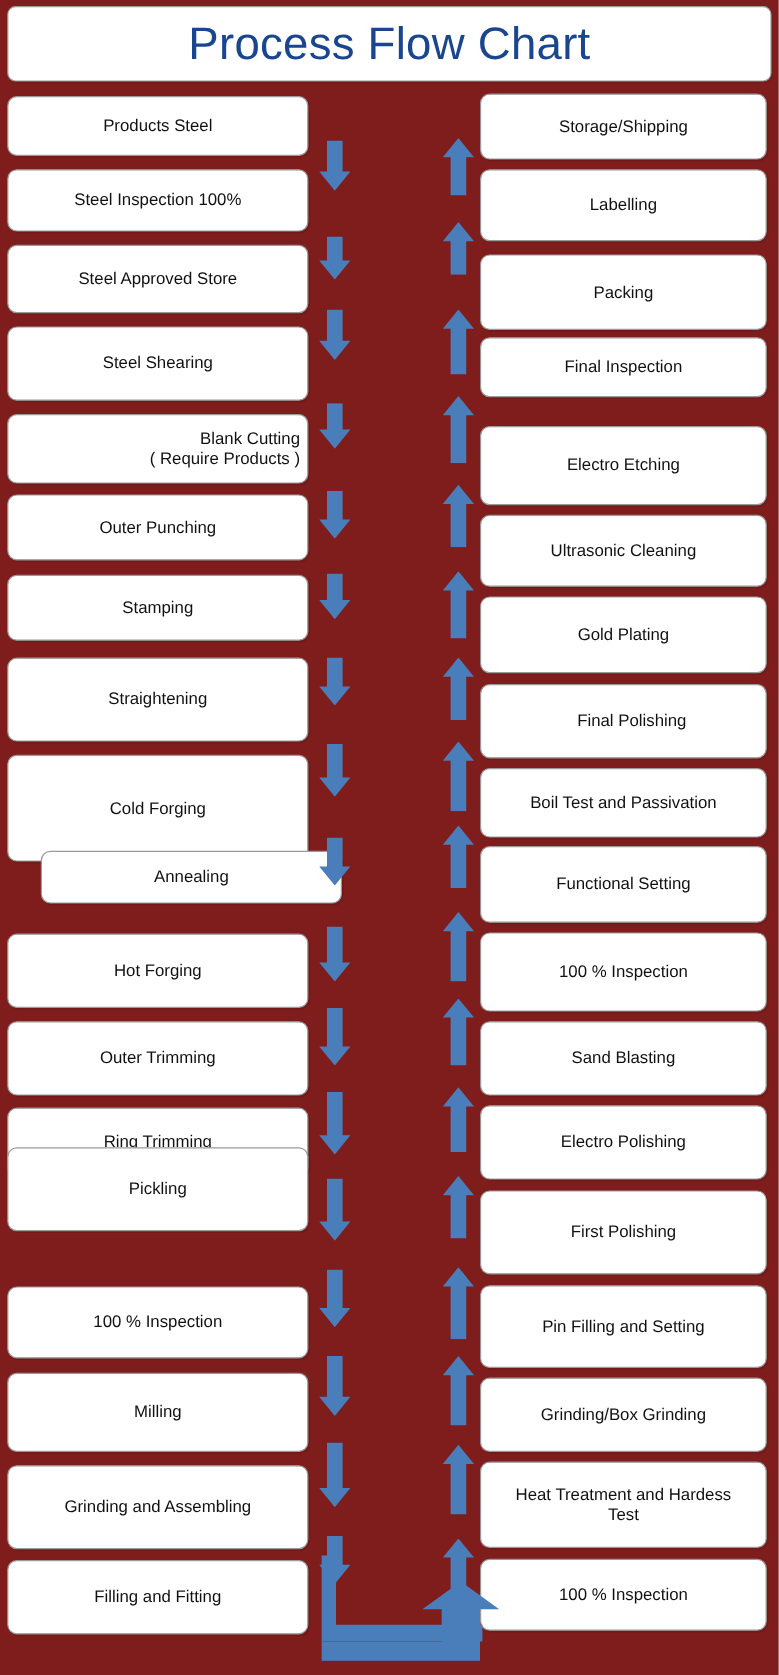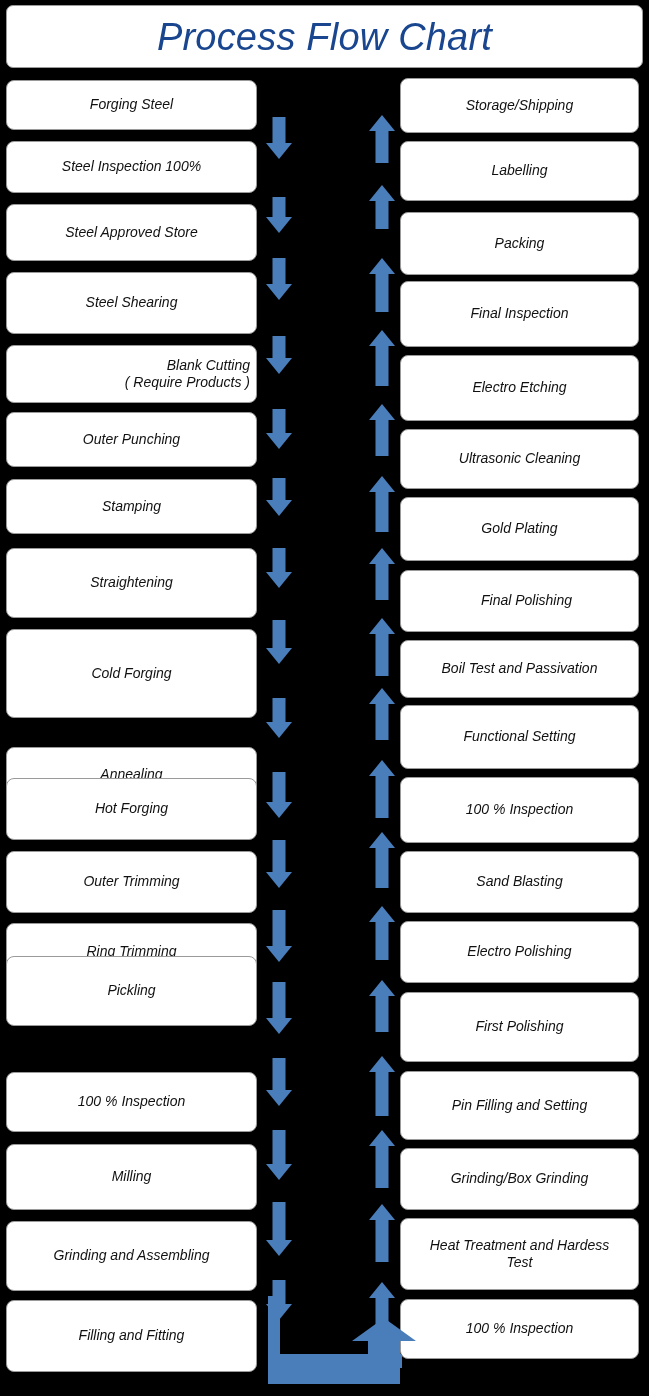--- a/index.html
+++ b/index.html
@@ -7,23 +7,22 @@
     padding: 0;
     background: #ffffff;
   }
   body {
     font-family: "Liberation Sans", sans-serif;
   }
   #canvas {
     position: relative;
     width: 649px;
     height: 1396px;
-    background: #000000;
+    background: #7f1d1d;
     overflow: hidden;
-    font-style: italic;
   }
 
   
   .title-box {
     position: absolute;
     left: 6px;
     top: 5px;
     width: 637px;
     height: 63px;
     box-sizing: border-box;
@@ -86,21 +85,21 @@
 <body>
 
 <div id="canvas">
 
   <div class="title-box">
     <div class="title-text">Process Flow Chart</div>
   </div>
 
   <div id="left-col">
       <div class="pbox col-left" style="top: 80px; height: 50px;">
-        <span>Forging Steel</span>
+        <span>Products Steel</span>
       </div>
       <div class="pbox col-left" style="top: 141px; height: 52px;">
         <span>Steel Inspection 100%</span>
       </div>
       <div class="pbox col-left" style="top: 204px; height: 57px;">
         <span>Steel Approved Store</span>
       </div>
       <div class="pbox col-left" style="top: 272px; height: 62px;">
         <span>Steel Shearing</span>
       </div>
@@ -112,21 +111,21 @@
       </div>
       <div class="pbox col-left" style="top: 479px; height: 55px;">
         <span>Stamping</span>
       </div>
       <div class="pbox col-left" style="top: 548px; height: 70px;">
         <span>Straightening</span>
       </div>
       <div class="pbox col-left" style="top: 629px; height: 89px;">
         <span>Cold Forging</span>
       </div>
-      <div class="pbox col-left" style="top: 747px; height: 56px;">
+      <div class="pbox col-left" style="top: 709px; height: 44px; margin-left: 28px;">
         <span>Annealing</span>
       </div>
       <div class="pbox col-left" style="top: 778px; height: 62px;">
         <span>Hot Forging</span>
       </div>
       <div class="pbox col-left" style="top: 851px; height: 62px;">
         <span>Outer Trimming</span>
       </div>
       <div class="pbox col-left" style="top: 923px; height: 58px;">
         <span>Ring Trimming</span>
@@ -136,36 +135,36 @@
       </div>
       <div class="pbox col-left" style="top: 1072px; height: 60px;">
         <span>100 % Inspection</span>
       </div>
       <div class="pbox col-left" style="top: 1144px; height: 66px;">
         <span>Milling</span>
       </div>
       <div class="pbox col-left" style="top: 1221px; height: 70px;">
         <span>Grinding  and Assembling</span>
       </div>
-      <div class="pbox col-left" style="top: 1300px; height: 72px;">
+      <div class="pbox col-left" style="top: 1300px; height: 62px;">
         <span>Filling and Fitting</span>
       </div>
     </div>
 
   <div id="right-col">
       <div class="pbox col-right" style="top: 78px; height: 55px;">
         <span>Storage/Shipping</span>
       </div>
       <div class="pbox col-right" style="top: 141px; height: 60px;">
         <span>Labelling</span>
       </div>
       <div class="pbox col-right" style="top: 212px; height: 63px;">
         <span>Packing</span>
       </div>
-      <div class="pbox col-right" style="top: 281px; height: 66px;">
+      <div class="pbox col-right" style="top: 281px; height: 50px;">
         <span>Final Inspection</span>
       </div>
       <div class="pbox col-right" style="top: 355px; height: 66px;">
         <span>Electro Etching</span>
       </div>
       <div class="pbox col-right" style="top: 429px; height: 60px;">
         <span>Ultrasonic Cleaning</span>
       </div>
       <div class="pbox col-right" style="top: 497px; height: 64px;">
         <span>Gold Plating</span>

